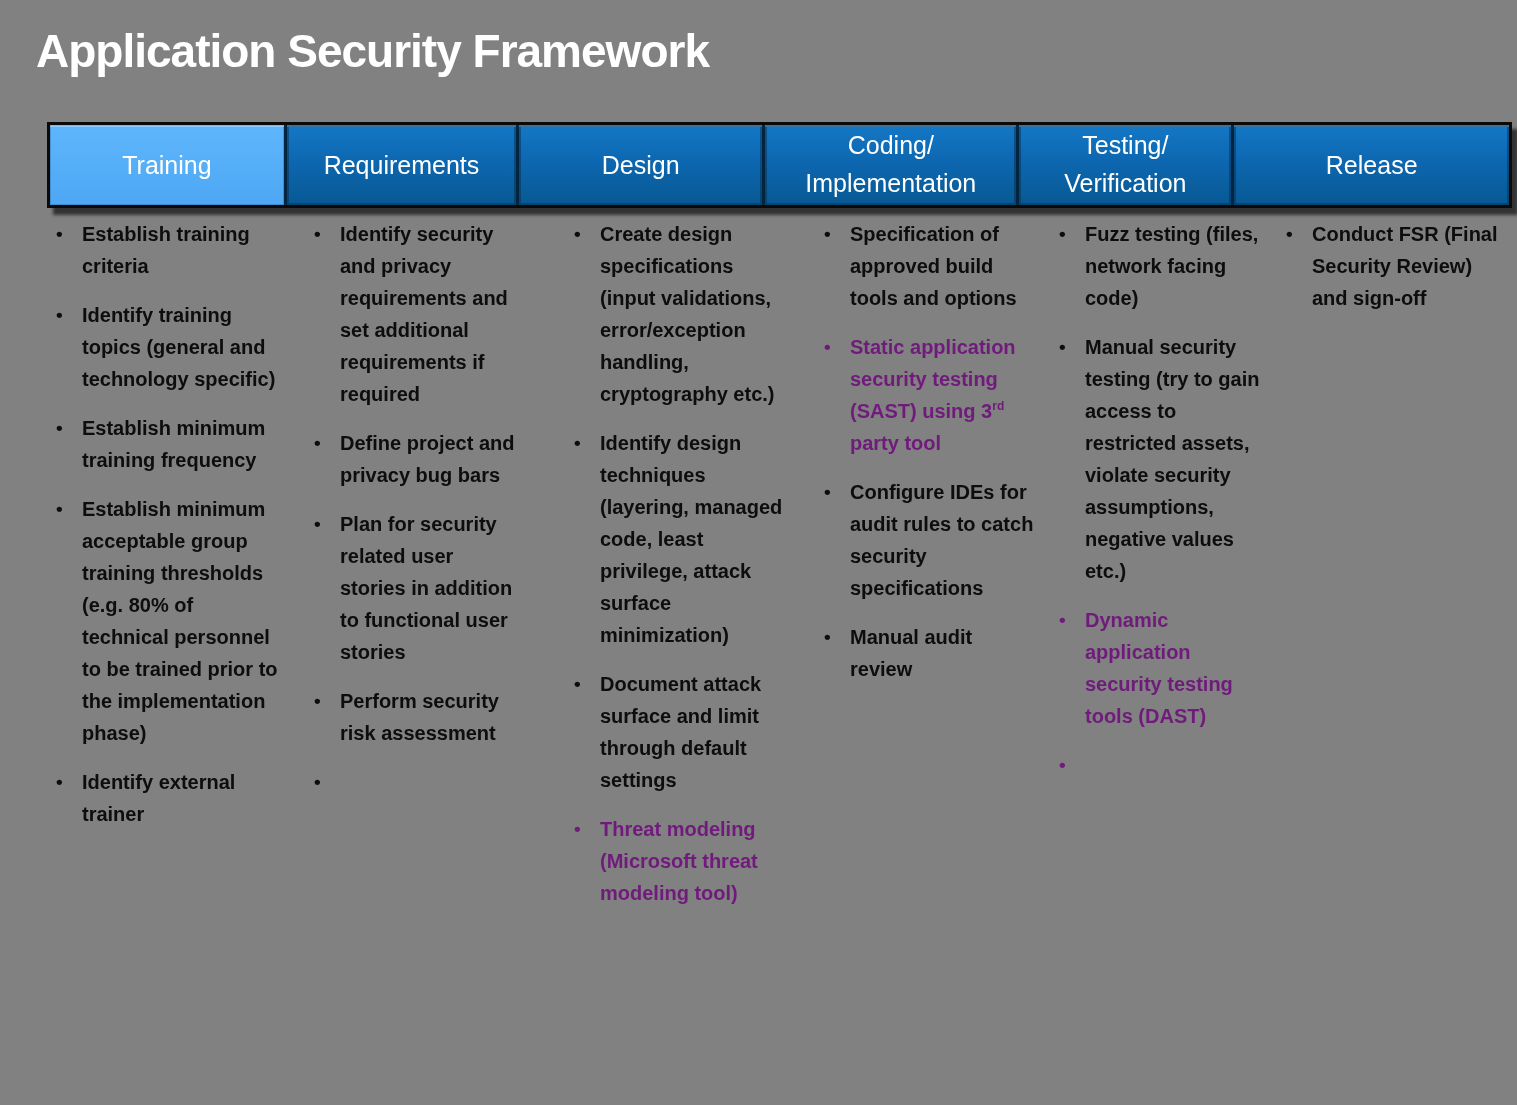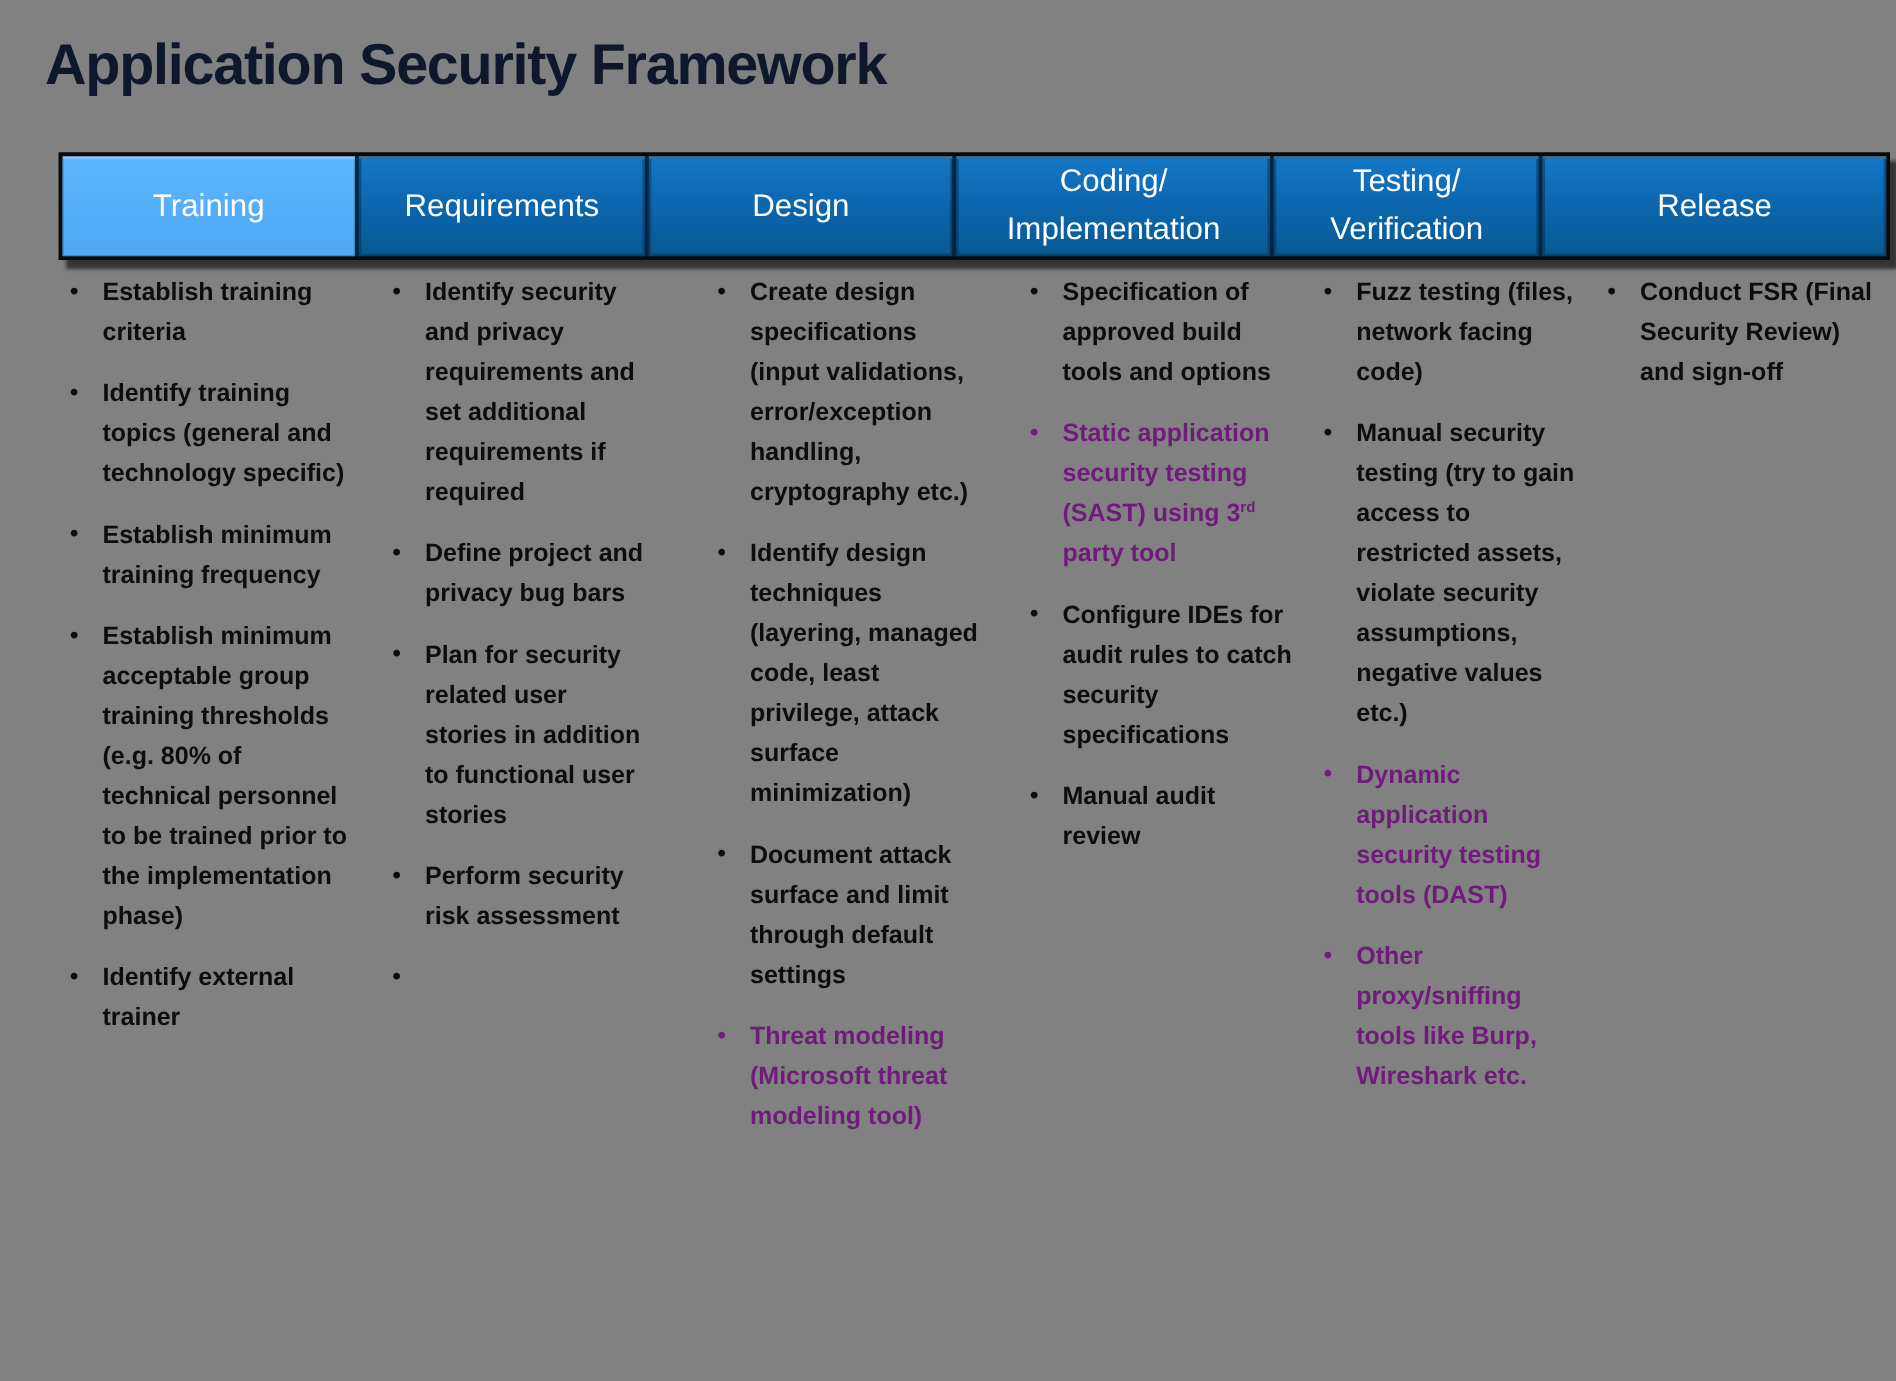--- a/index.html
+++ b/index.html
@@ -21,21 +21,21 @@
     width:1517px;height:1105px;
     background:var(--bg);
     overflow:hidden;
   }
   .title{
     position:absolute;
     left:36px;top:24px;
     font-size:46px;
     font-weight:700;
     letter-spacing:-1px;
-    color:#0f172a;
+    color:#ffffff;
   }
   .tabbar{
     position:absolute;
     left:47px;top:122px;
     width:1465px;height:86px;
     display:flex;
     border:3px solid #0a0a0a;
     background:#0a0a0a;
     box-shadow:6px 7px 3px rgba(0,0,0,0.6);
   }
@@ -211,21 +211,20 @@
         <div class="item">
           <span class="bullet">•</span>
           <span class="txt">Manual security testing (try to gain access to restricted assets, violate security assumptions, negative values etc.)</span>
         </div>
         <div class="item highlight">
           <span class="bullet">•</span>
           <span class="txt">Dynamic application security testing tools (DAST)</span>
         </div>
         <div class="item highlight">
           <span class="bullet">•</span>
-          <span class="txt">Other proxy/sniffing tools like Burp, Wireshark etc.</span>
         </div>
       </div>
       <div class="col col6">
         <div class="item">
           <span class="bullet">•</span>
           <span class="txt">Conduct FSR (Final Security Review) and sign-off</span>
         </div>
       </div>
     </div>
 </div>

